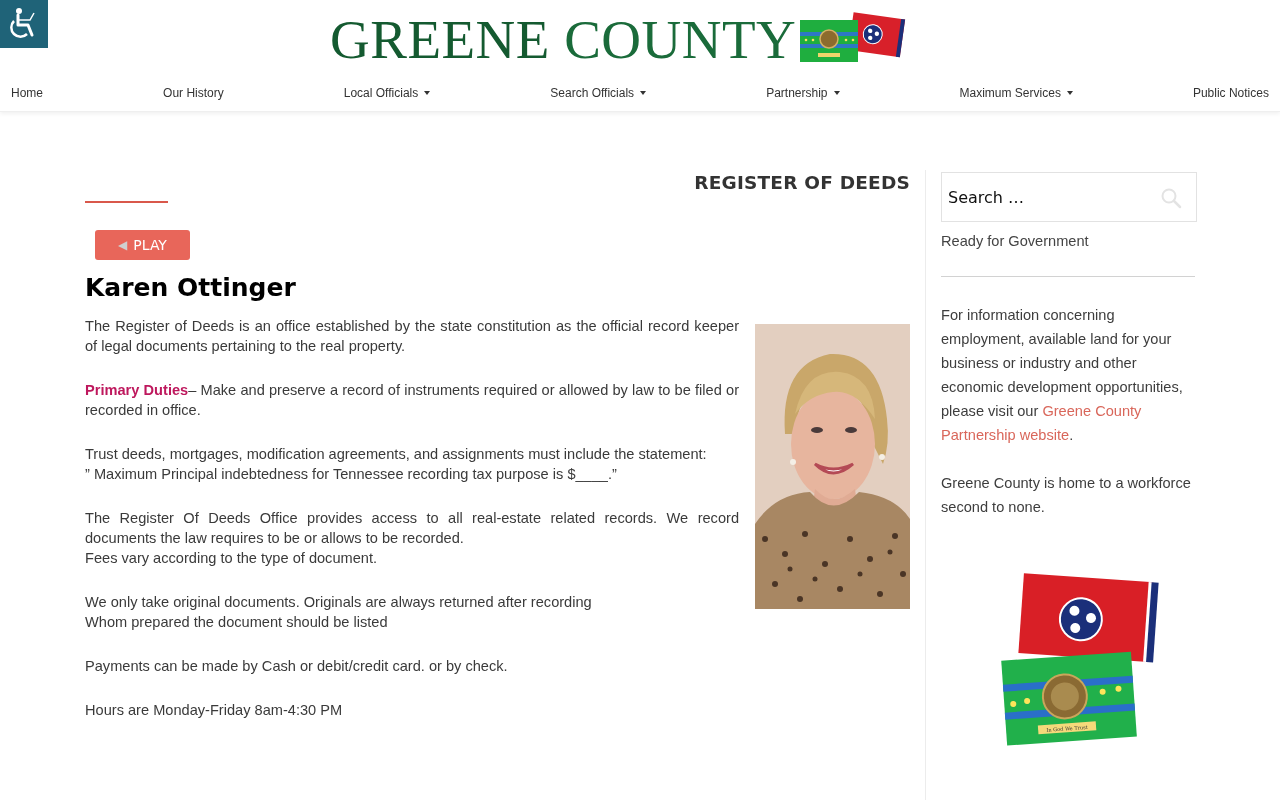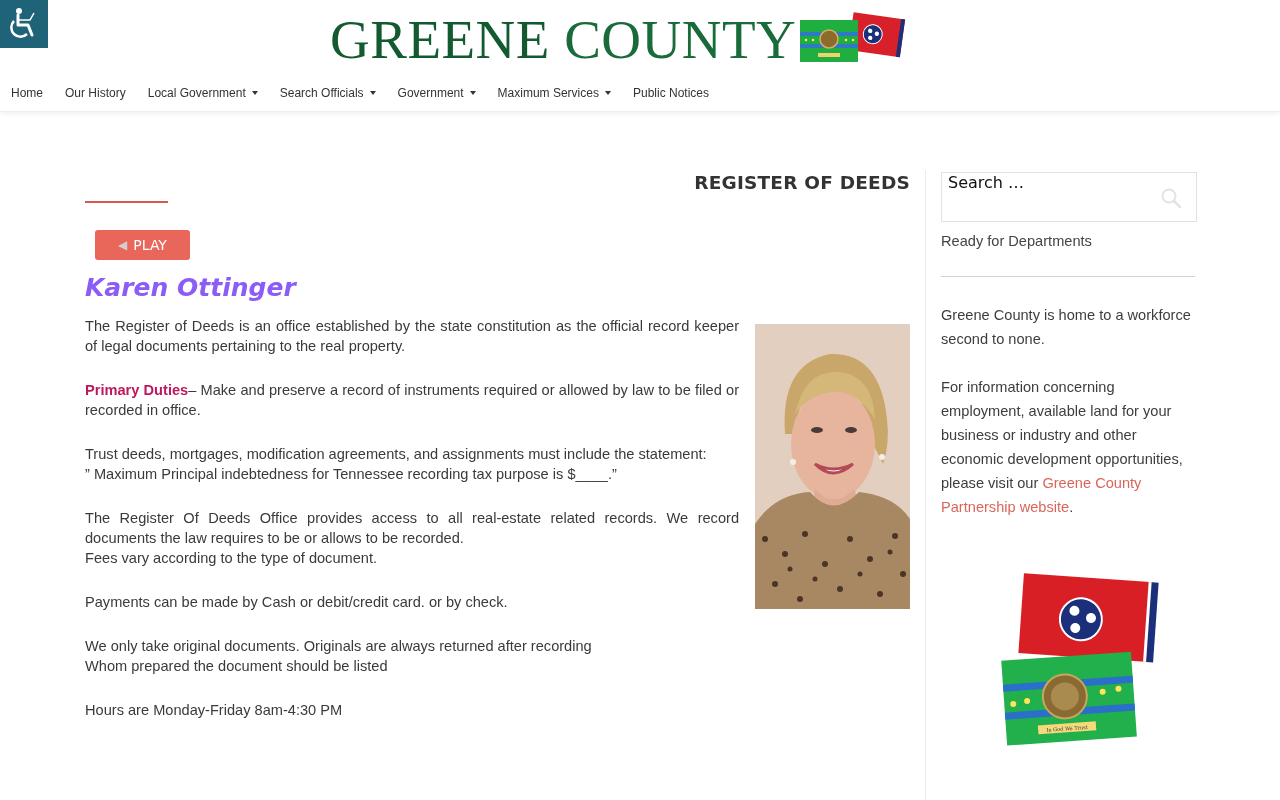--- a/index.html
+++ b/index.html
@@ -9,45 +9,45 @@
   
   .a11y-btn { position: absolute; left: 0; top: 0; width: 48px; height: 48px; background: #1f6378; display: flex; align-items: center; justify-content: center; cursor: pointer; }
 
   
   .site-header { position: absolute; left: 0; top: 0; width: 1280px; height: 112px; background: #fff; box-shadow: 0 2px 4px rgba(0,0,0,0.06); border-bottom: 1px solid #efefef; }
   .logo { position: absolute; left: 330px; top: 10px; height: 60px; display: flex; align-items: center; }
   .logo-text { font-family: "Liberation Serif", serif; font-size: 55px; color: #1a6b3a; letter-spacing: 0.5px; line-height: 60px; }
   .logo-text .w1 { color: #145a30; }
   .logo-flags { position: relative; width: 110px; height: 60px; margin-left: 2px; }
 
-  .main-nav { position: absolute; left: 0; top: 84px; width: 1280px; display: flex; justify-content: flex-start; gap: 0; }
+  .main-nav { position: absolute; left: 0; top: 84px; width: 1280px; display: flex; justify-content: space-between; gap: 0; }
   .nav-item { font-family: "Liberation Sans", sans-serif; font-size: 12px; color: #333; padding: 0 11px; display: flex; align-items: center; cursor: pointer; line-height: 18px; }
   .nav-item .caret { display: inline-block; margin-left: 6px; width: 0; height: 0; border-left: 3.5px solid transparent; border-right: 3.5px solid transparent; border-top: 4px solid #333; }
 
   
   .content { position: absolute; left: 85px; top: 170px; width: 825px; }
   .page-title { font-family: "DejaVu Sans", sans-serif; font-weight: bold; font-size: 18.5px; color: #333; letter-spacing: 0.2px; line-height: 26px; text-align: right; }
   .title-underline { width: 83px; height: 2px; background: #d9584b; margin-top: 5px; }
   .play-btn { position: absolute; left: 10px; top: 60px; width: 95px; height: 30px; background: #e8665a; border-radius: 3px; color: #fff; display: flex; align-items: center; justify-content: center; font-size: 14px; cursor: pointer; }
   .play-btn .spk { margin-right: 6px; color: #cfcfcf; font-size: 12px; }
-  .person-name { position: absolute; left: 0; top: 101px; font-weight: bold; font-size: 25px; color: #8b5cf6; line-height: 34px; font-style: italic; }
+  .person-name { position: absolute; left: 0; top: 101px; font-weight: bold; font-size: 25px; color: #000000; line-height: 34px; }
 
   .body-text { position: absolute; left: 0; top: 146px; width: 654px; font-family: "Liberation Sans", sans-serif; font-size: 14.6px; line-height: 20px; color: #3a3a3a; }
   .body-text p { margin-bottom: 24px; }
   .body-text p.justify-last-auto { text-align: justify; text-align-last: left; }
   .body-text strong { color: #be185d; }
 
   .portrait { position: absolute; left: 670px; top: 154px; width: 155px; height: 285px; overflow: hidden; background: linear-gradient(180deg, #e6d2c3 0%, #d9c1ae 60%, #c8b09b 100%); }
 
   
   .v-divider { position: absolute; left: 925px; top: 170px; width: 1px; height: 630px; background: #ececec; }
 
   
   .sidebar { position: absolute; left: 941px; top: 172px; width: 256px; font-family: "Liberation Sans", sans-serif; }
-  .search-box { width: 256px; height: 50px; border: 1px solid #e2e2e2; display: flex; align-items: flex-start; padding: 0 6px; position: relative; }
+  .search-box { width: 256px; height: 50px; border: 1px solid #e2e2e2; display: flex; align-items: center; padding: 0 6px; position: relative; }
   .search-input { border: none; outline: none; font-family: "DejaVu Sans", sans-serif; font-size: 16px; color: #111; width: 200px; background: transparent; }
   .search-input::placeholder { color: #111; }
   .search-icon { position: absolute; right: 14px; top: 14px; width: 22px; height: 22px; cursor: pointer; }
   .ready-text { margin-top: 9px; font-size: 14.6px; color: #444; line-height: 20px; }
   .h-rule { margin-top: 25px; width: 254px; height: 1px; background: #d2d2d2; }
   .side-para { margin-top: 26px; font-size: 14.6px; line-height: 24px; color: #3d3d3d; width: 256px; }
   .side-para p { margin-bottom: 24px; }
   .side-link { color: #d9665a; cursor: pointer; }
   .side-flags { position: absolute; left: 0; top: 396px; width: 256px; height: 190px; }
 </style>
@@ -80,29 +80,29 @@
   </div>
 
   <nav class="main-nav">
     <div class="nav-item">
         <span>Home</span>
       </div>
     <div class="nav-item">
         <span>Our History</span>
       </div>
     <div class="nav-item">
-        <span>Local Government</span>
+        <span>Local Officials</span>
         <span class="caret"></span>
       </div>
     <div class="nav-item">
         <span>Search Officials</span>
         <span class="caret"></span>
       </div>
     <div class="nav-item">
-        <span>Government</span>
+        <span>Partnership</span>
         <span class="caret"></span>
       </div>
     <div class="nav-item">
         <span>Maximum Services</span>
         <span class="caret"></span>
       </div>
     <div class="nav-item">
         <span>Public Notices</span>
       </div>
   </nav>
@@ -132,25 +132,25 @@
     <p class="justify-last-auto">The Register of Deeds is an office established by the state constitution as the official record keeper of legal documents pertaining to the real property.</p>
     <p class="justify-last-auto"><strong>Primary Duties</strong><span>– Make and preserve a record of instruments required or allowed by law to be filed or recorded in office.</span></p>
     <p>
         <span style="display:block;text-align:justify;text-align-last:left;">Trust deeds, mortgages, modification agreements, and assignments must include the statement:</span>
         <span style="display:block;">” Maximum Principal indebtedness for Tennessee recording tax purpose is $____.”</span>
       </p>
     <p>
         <span style="display:block;text-align:justify;text-align-last:left;">The Register Of Deeds Office provides access to all real-estate related records. We record documents the law requires to be or allows to be recorded.</span>
         <span style="display:block;">Fees vary according to the type of document.</span>
       </p>
-    <p>Payments can be made by Cash or debit/credit card. or by check.</p>
     <p>
         <span style="display:block;">We only take original documents. Originals are always returned after recording</span>
         <span style="display:block;">Whom prepared the document should be listed</span>
       </p>
+    <p>Payments can be made by Cash or debit/credit card. or by check.</p>
     <p>Hours are Monday-Friday 8am-4:30 PM</p>
   </div>
 
   <div class="portrait">
     <svg width="155" height="285" viewBox="0 0 155 285">
       <rect width="155" height="285" fill="#e3cfc0"></rect>
       <path d="M30 110 Q25 40 75 30 Q125 28 132 95 Q135 120 128 140 L118 120 Q110 60 75 55 Q45 58 40 110 Z" fill="#c9a76a"></path>
       <ellipse cx="78" cy="120" rx="42" ry="55" fill="#e7b59e"></ellipse>
       <path d="M40 90 Q50 45 85 48 Q118 52 120 95 Q100 65 78 68 Q55 70 40 90 Z" fill="#d6b77a"></path>
       <ellipse cx="62" cy="106" rx="6" ry="3" fill="#4a3a3a"></ellipse>
@@ -185,25 +185,25 @@
 <div class="v-divider"></div>
 
 <aside class="sidebar">
   <form class="search-box">
     <input class="search-input" type="text" placeholder="Search …" style="">
     <svg class="search-icon" viewBox="0 0 22 22">
       <circle cx="9" cy="9" r="6.5" stroke="#e3e3e3" stroke-width="2" fill="none"></circle>
       <line x1="14" y1="14" x2="20" y2="20" stroke="#e3e3e3" stroke-width="2.5" stroke-linecap="round"></line>
     </svg>
   </form>
-  <div class="ready-text">Ready for Departments</div>
+  <div class="ready-text">Ready for Government</div>
   <div class="h-rule"></div>
   <div class="side-para">
+    <p><span>For information concerning employment, available land for your business or industry and other economic development opportunities, please visit our </span><a class="side-link">Greene County Partnership website</a><span>.</span></p>
     <p>Greene County is home to a workforce second to none.</p>
-    <p><span>For information concerning employment, available land for your business or industry and other economic development opportunities, please visit our </span><a class="side-link">Greene County Partnership website</a><span>.</span></p>
   </div>
 
   <svg class="side-flags" viewBox="0 0 256 190">
     <g transform="rotate(4 150 50)">
       <rect x="80" y="10" width="130" height="80" fill="#d91f26"></rect>
       <rect x="205" y="10" width="7" height="80" fill="#fff"></rect>
       <rect x="208" y="10" width="7" height="80" fill="#1b2f7a"></rect>
       <circle cx="140" cy="52" r="22" fill="#fff"></circle>
       <circle cx="140" cy="52" r="20" fill="#1b2f7a"></circle>
       <circle cx="133" cy="44" r="5" fill="#fff"></circle>

